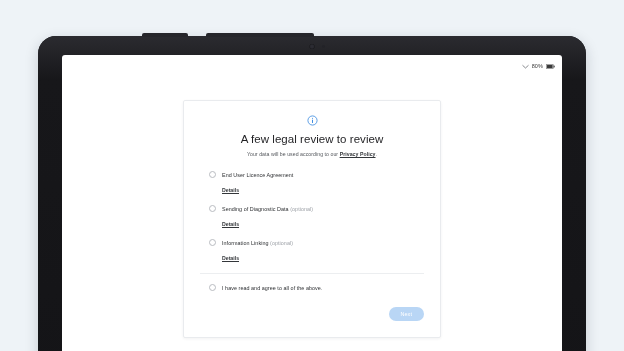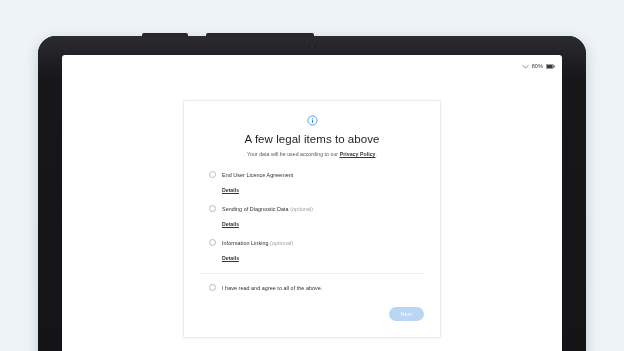--- a/index.html
+++ b/index.html
@@ -261,21 +261,21 @@
       <div id="legal-card">
 
         <div id="info-icon-wrap">
           <svg id="info-icon" width="11" height="11" viewBox="0 0 24 24">
             <circle cx="12" cy="12" r="10" fill="none" stroke="#3d8ce0" stroke-width="1.8"></circle>
             <circle cx="12" cy="7.2" r="1.25" fill="#3d8ce0"></circle>
             <rect x="10.9" y="10" width="2.2" height="7.4" rx="1.1" fill="#3d8ce0"></rect>
           </svg>
         </div>
 
-        <h1 id="card-title">A few legal items to above</h1>
+        <h1 id="card-title">A few legal review to review</h1>
 
         <p id="card-subtitle"><span>Your data will be used according to our </span><span id="privacy-policy-link">Privacy Policy</span><span>.</span></p>
 
         <div id="legal-items">
 
           <div class="legal-item">
             <div class="legal-item-row">
               <span class="radio"></span>
               <span class="legal-item-label"><span>End User Licence Agreement</span><span class="optional-tag"></span></span>
             </div>

